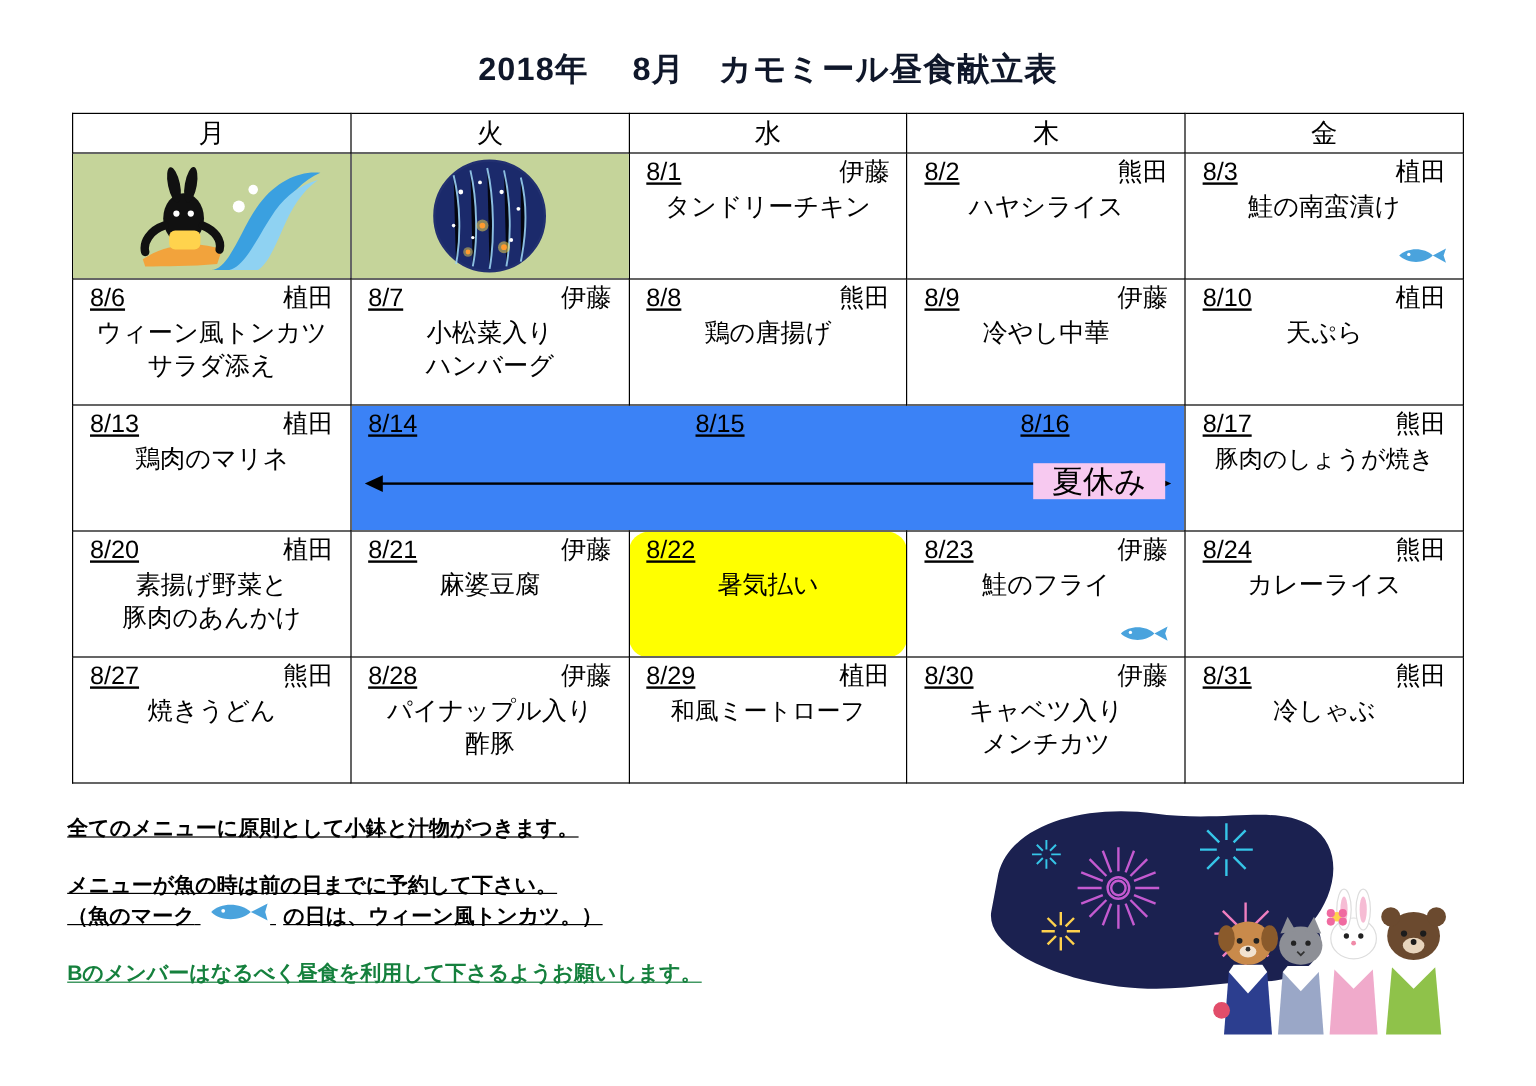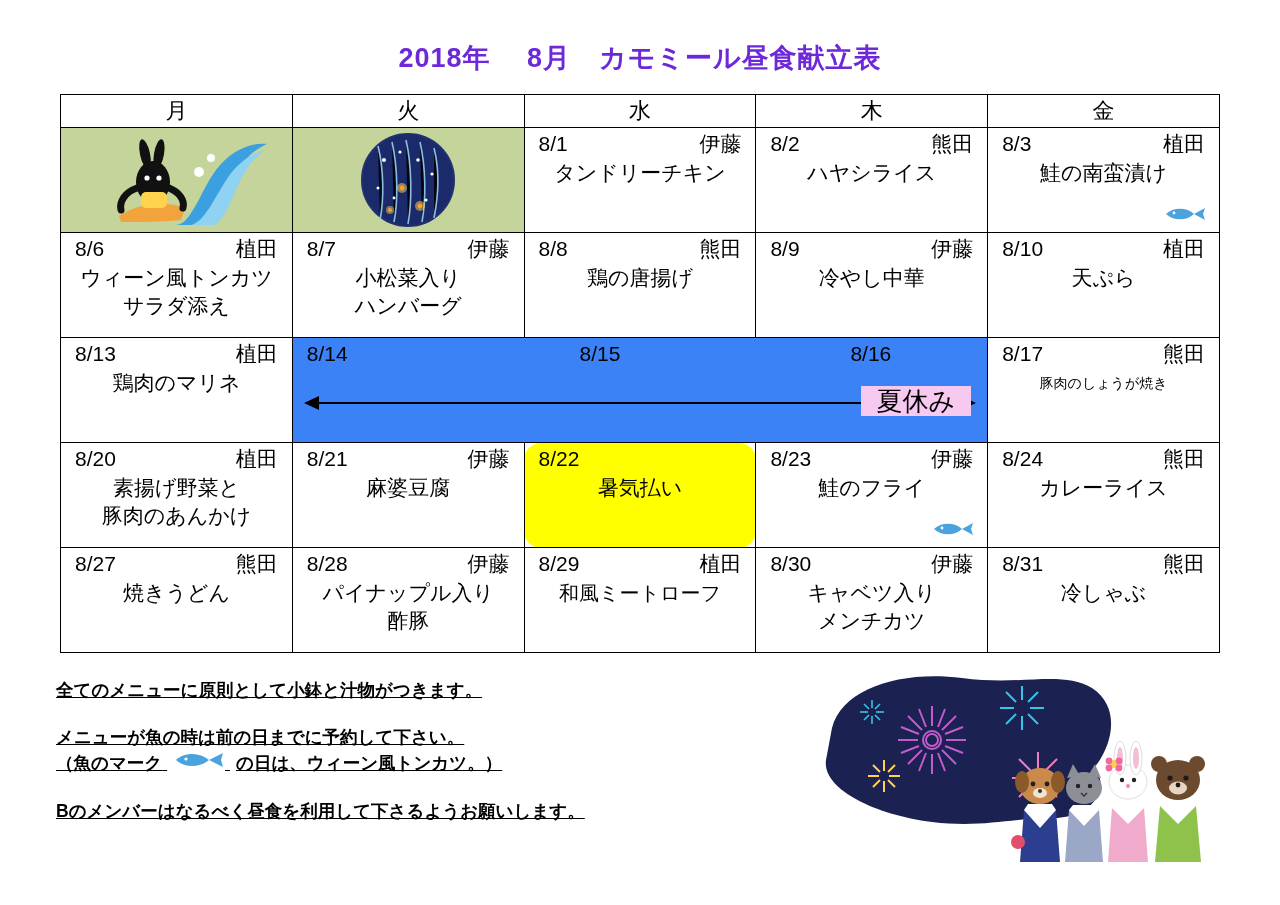--- a/index.html
+++ b/index.html
@@ -12,21 +12,21 @@
     background: #ffffff;
     font-family: "Liberation Sans", sans-serif;
     color: #000000;
     overflow: hidden;
     position: relative;
   }
 
   
   .title {
     text-align: center;
-    color: #6d28d9;
+    color: #0f172a;
     font-weight: bold;
     font-size: 27px;
     letter-spacing: 1px;
     margin-top: 40px;
     margin-bottom: 18px;
     white-space: pre;
   }
 
   
   .cal-wrap {
@@ -54,21 +54,21 @@
     height: 104px;
     position: relative;
   }
   .cell-head {
     display: flex;
     justify-content: space-between;
     padding: 3px 14px 0 14px;
     font-size: 21px;
     line-height: 26px;
   }
-  .cell-date { white-space: nowrap; }
+  .cell-date { white-space: nowrap; text-decoration: underline; }
   .cell-staff { white-space: nowrap; }
   .cell-menu {
     text-align: center;
     font-size: 21px;
     line-height: 28px;
     padding: 2px 4px 0 4px;
     white-space: pre-line;
   }
   .cell.green { background: #c5d49a; }
   .cell.pink  { background: #3b82f6; }
@@ -111,21 +111,21 @@
   .notes {
     position: absolute;
     left: 56px;
     top: 678px;
     width: 760px;
     font-size: 17.5px;
     font-weight: bold;
     line-height: 1.45;
   }
   .notes p { margin: 0 0 22px 0; text-decoration: underline; }
-  .notes .red { color: #000000; }
+  .notes .red { color: #15803d; }
   .notes .tight { margin-bottom: 0; }
   .inline-fish { vertical-align: middle; margin: 0 6px; }
 
   
   .firework-art {
     position: absolute;
     left: 812px;
     top: 668px;
     width: 430px;
     height: 220px;
@@ -304,21 +304,21 @@
           <div class="break-label" style="top:48px;">
             <span style="background:#f7c9f0; padding:0 16px;">夏休み</span>
           </div>
         </div>
       </td>
       <td class="cell">
         <div class="cell-head">
           <span class="cell-date">8/17</span>
           <span class="cell-staff">熊田</span>
         </div>
-        <div class="cell-menu" style="font-size:14px;">豚肉のしょうが焼き</div>
+        <div class="cell-menu" style="font-size:20px;">豚肉のしょうが焼き</div>
       </td>
     </tr>
 
     <tr>
       <td class="cell">
         <div class="cell-head">
           <span class="cell-date">8/20</span>
           <span class="cell-staff">植田</span>
         </div>
         <div class="cell-menu">素揚げ野菜と

